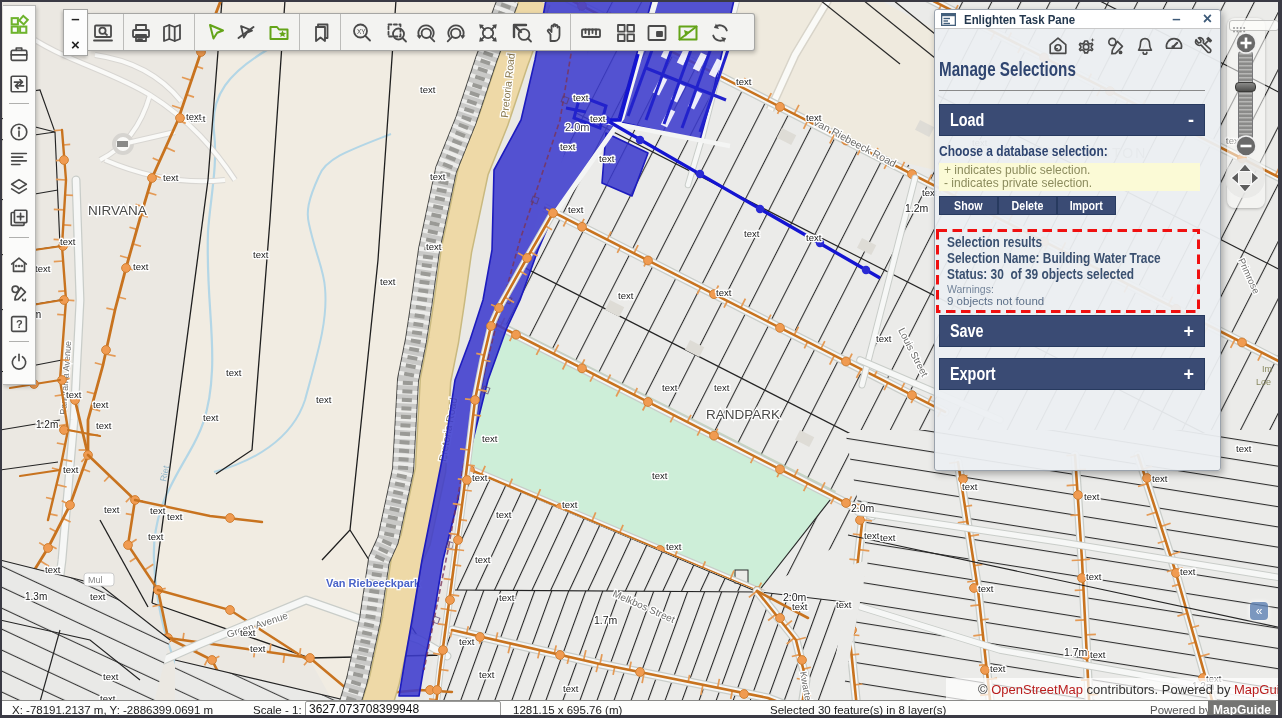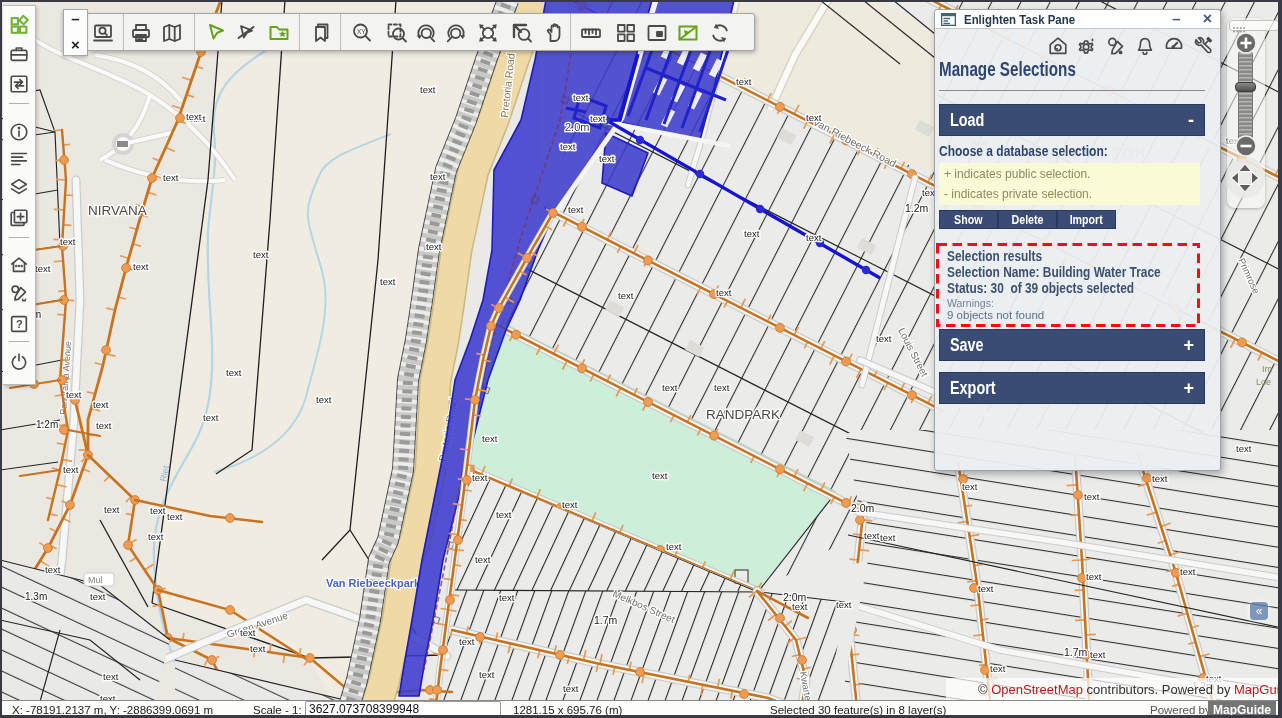--- a/index.html
+++ b/index.html
@@ -23,21 +23,21 @@
 .pclose{font-size:16px;font-weight:bold;color:#3d5a78}
 #pbody{padding:0 15px 0 4px}
 #picons{display:flex;justify-content:flex-end;gap:7px;margin:6px -9px 0 0}
 #ptitle2{font-size:20px;font-weight:bold;color:#2f4570;margin-top:1px;transform:scaleX(.76);transform-origin:0 50%;white-space:nowrap}
 #phr{border-top:1px solid #8a8a8a;margin:9px 0 13px}
 .navbar{height:32px;background:#3a4b74;border:1px solid #273a5f;color:#fff;display:flex;align-items:center;justify-content:space-between;padding:0 10px;font-size:18px;font-weight:bold}
 .navbar span:first-child{transform:scaleX(.8);transform-origin:0 50%}
 .navbar .pm{font-size:18px}
 #plabel{font-size:15px;font-weight:bold;color:#2f4570;margin:6px 0 2px;transform:scaleX(.8);transform-origin:0 50%;white-space:nowrap}
 #pselect{height:18px;margin-right:15px;background:#eef3fb;border:1px solid #555;display:flex;align-items:center;justify-content:space-between;padding:0 6px;font-size:13.5px;color:#111}
-#pyellow{background:#fbfad6;margin-right:5px;color:#8c8c5e;font-size:12px;line-height:20px;padding:1px 5px;margin-top:4px;transform-origin:0 0}
+#pyellow{background:#fbfad6;margin-right:5px;color:#8c8c5e;font-size:12px;line-height:13px;padding:1px 5px;margin-top:4px;transform-origin:0 0}
 #pbtns{display:flex;gap:0;margin-top:5px}
 .pbtn{width:59px;height:19px;background:#3a4b74;border:1px solid #273a5f;color:#fff;font-size:13px;font-weight:bold;display:flex;align-items:center;justify-content:center}
 .pbtn span{transform:scaleX(.82)}
 #presults{position:relative;margin:14px 7px 0 -3px;padding:5px 11px 6px;height:84px}
 #presults .r1{font-size:14.5px;font-weight:bold;color:#3a5070;line-height:16px;white-space:nowrap;transform:scaleX(.82);transform-origin:0 50%}
 #presults .r2{font-size:10.5px;color:#73849a;line-height:12px;margin-top:1px}
 #presults .r3{font-size:11.5px;color:#5d7089;line-height:13px}
 .nb2{margin-top:2px}
 .nb3{margin-top:11px}
 

